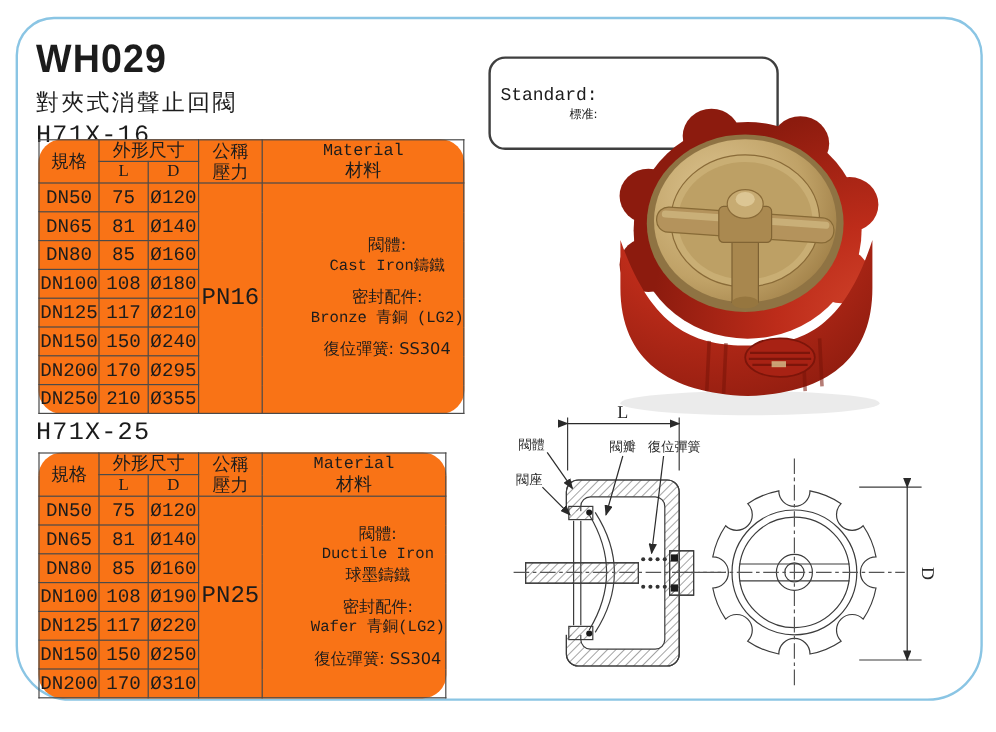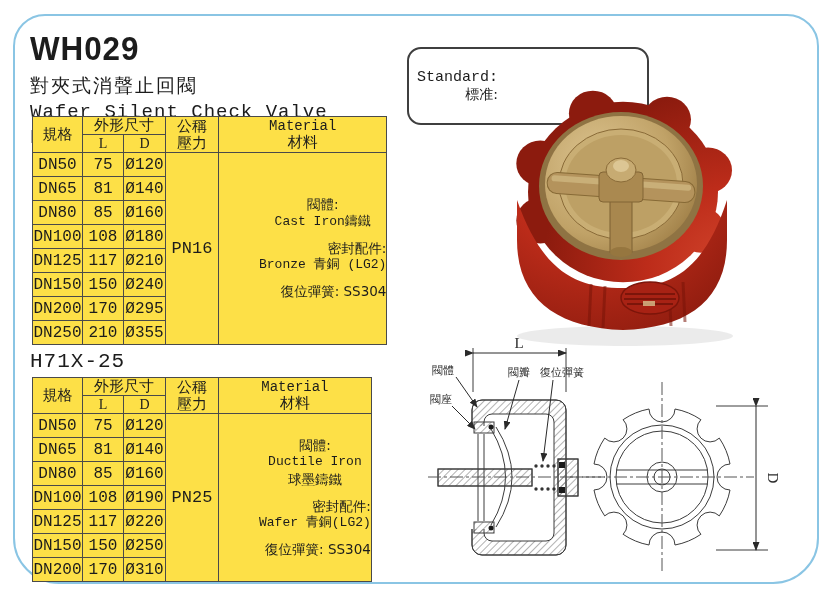--- a/index.html
+++ b/index.html
@@ -22,53 +22,52 @@
   .model-h{font:21px "Liberation Mono",monospace;letter-spacing:1px;margin-top:3px;}
   .model-h2{position:absolute;left:30px;top:350px;font:21px "Liberation Mono",monospace;letter-spacing:1px;}
   
   .standard-box{
     position:absolute;left:377px;top:47px;width:222px;height:44px;
     border:2px solid #3f3f3f;border-radius:14px;display:flex;align-items:center;
     padding:15px 8px;background:#fff;margin-left:30px;
   }
   .std-labels{display:flex;flex-direction:column;align-items:flex-end;font-family:"Liberation Mono",monospace;}
   .std-en{font-size:15px;}
-  .std-zh{font-size:14px;font-family:"DejaVu Sans",sans-serif;}
+  .std-zh{font-size:10px;font-family:"DejaVu Sans",sans-serif;}
   .std-value{font:17px "Liberation Mono",monospace;margin-left:10px;letter-spacing:.5px;}
   
-  table.spec{border-collapse:collapse;position:absolute;background:#fde047;
-    font-family:"Liberation Mono",monospace;font-size:16px;table-layout:fixed;}
+  table.spec{border-collapse:collapse;position:absolute;background:#f97316;
+    font-family:"Liberation Mono",monospace;font-size:16px;table-layout:fixed;border-radius:20px;}
   .t1{left:32px;top:116px;}
   .t2{left:32px;top:377px;}
   table.spec th,table.spec td{border:1px solid #4a4a4a;padding:0;text-align:center;font-weight:400;}
   table.spec th{font-size:15px;font-family:"DejaVu Sans",sans-serif;height:17px;line-height:1.1;}
   table.spec th.lat{font-family:"Liberation Serif",serif;font-size:14px;}
   table.spec td{height:23px;}
   .t2 td{height:23px;}
-  td.pn{font-size:17px;}
+  td.pn{font-size:20px;}
   td.mat{text-align:left;vertical-align:middle;padding:4px 4px 4px 7px;}
   .mat-line{font-size:13px;line-height:1.3;font-family:"Liberation Mono",monospace;white-space:nowrap;margin-left:40px;}
   .mat-line.cjk{font-family:"DejaVu Sans",sans-serif;font-size:13.5px;}
-  .mat-line.gap{margin-top:9px;text-align:right;}
+  .mat-line.gap{margin-top:9px;}
   .hdr2{display:block;font-size:15px;}
   
   .photo-svg{position:absolute;left:483px;top:88px;}
   .drawing-svg{position:absolute;left:420px;top:330px;}
   .drawing-svg text{font-family:"DejaVu Sans",sans-serif;font-size:11px;fill:#2a2a2a;stroke:none;}
   .drawing-svg text.dim{font-family:"Liberation Serif",serif;font-size:15px;}
 </style>
 </head>
 <body>
 
 <div class="frame"></div>
 
 <div class="title-block">
   <h1 class="product-code">WH029</h1>
   <div class="subtitle-zh">對夾式消聲止回閥</div>
-  <div class="subtitle-en">Wafer Silent Check Valve</div>
   <div class="model-h">H71X-16</div>
 </div>
 
 <div class="standard-box">
   <div class="std-labels">
     <span class="std-en">Standard:</span>
     <span class="std-zh">標准:</span>
   </div>
 </div>
 

